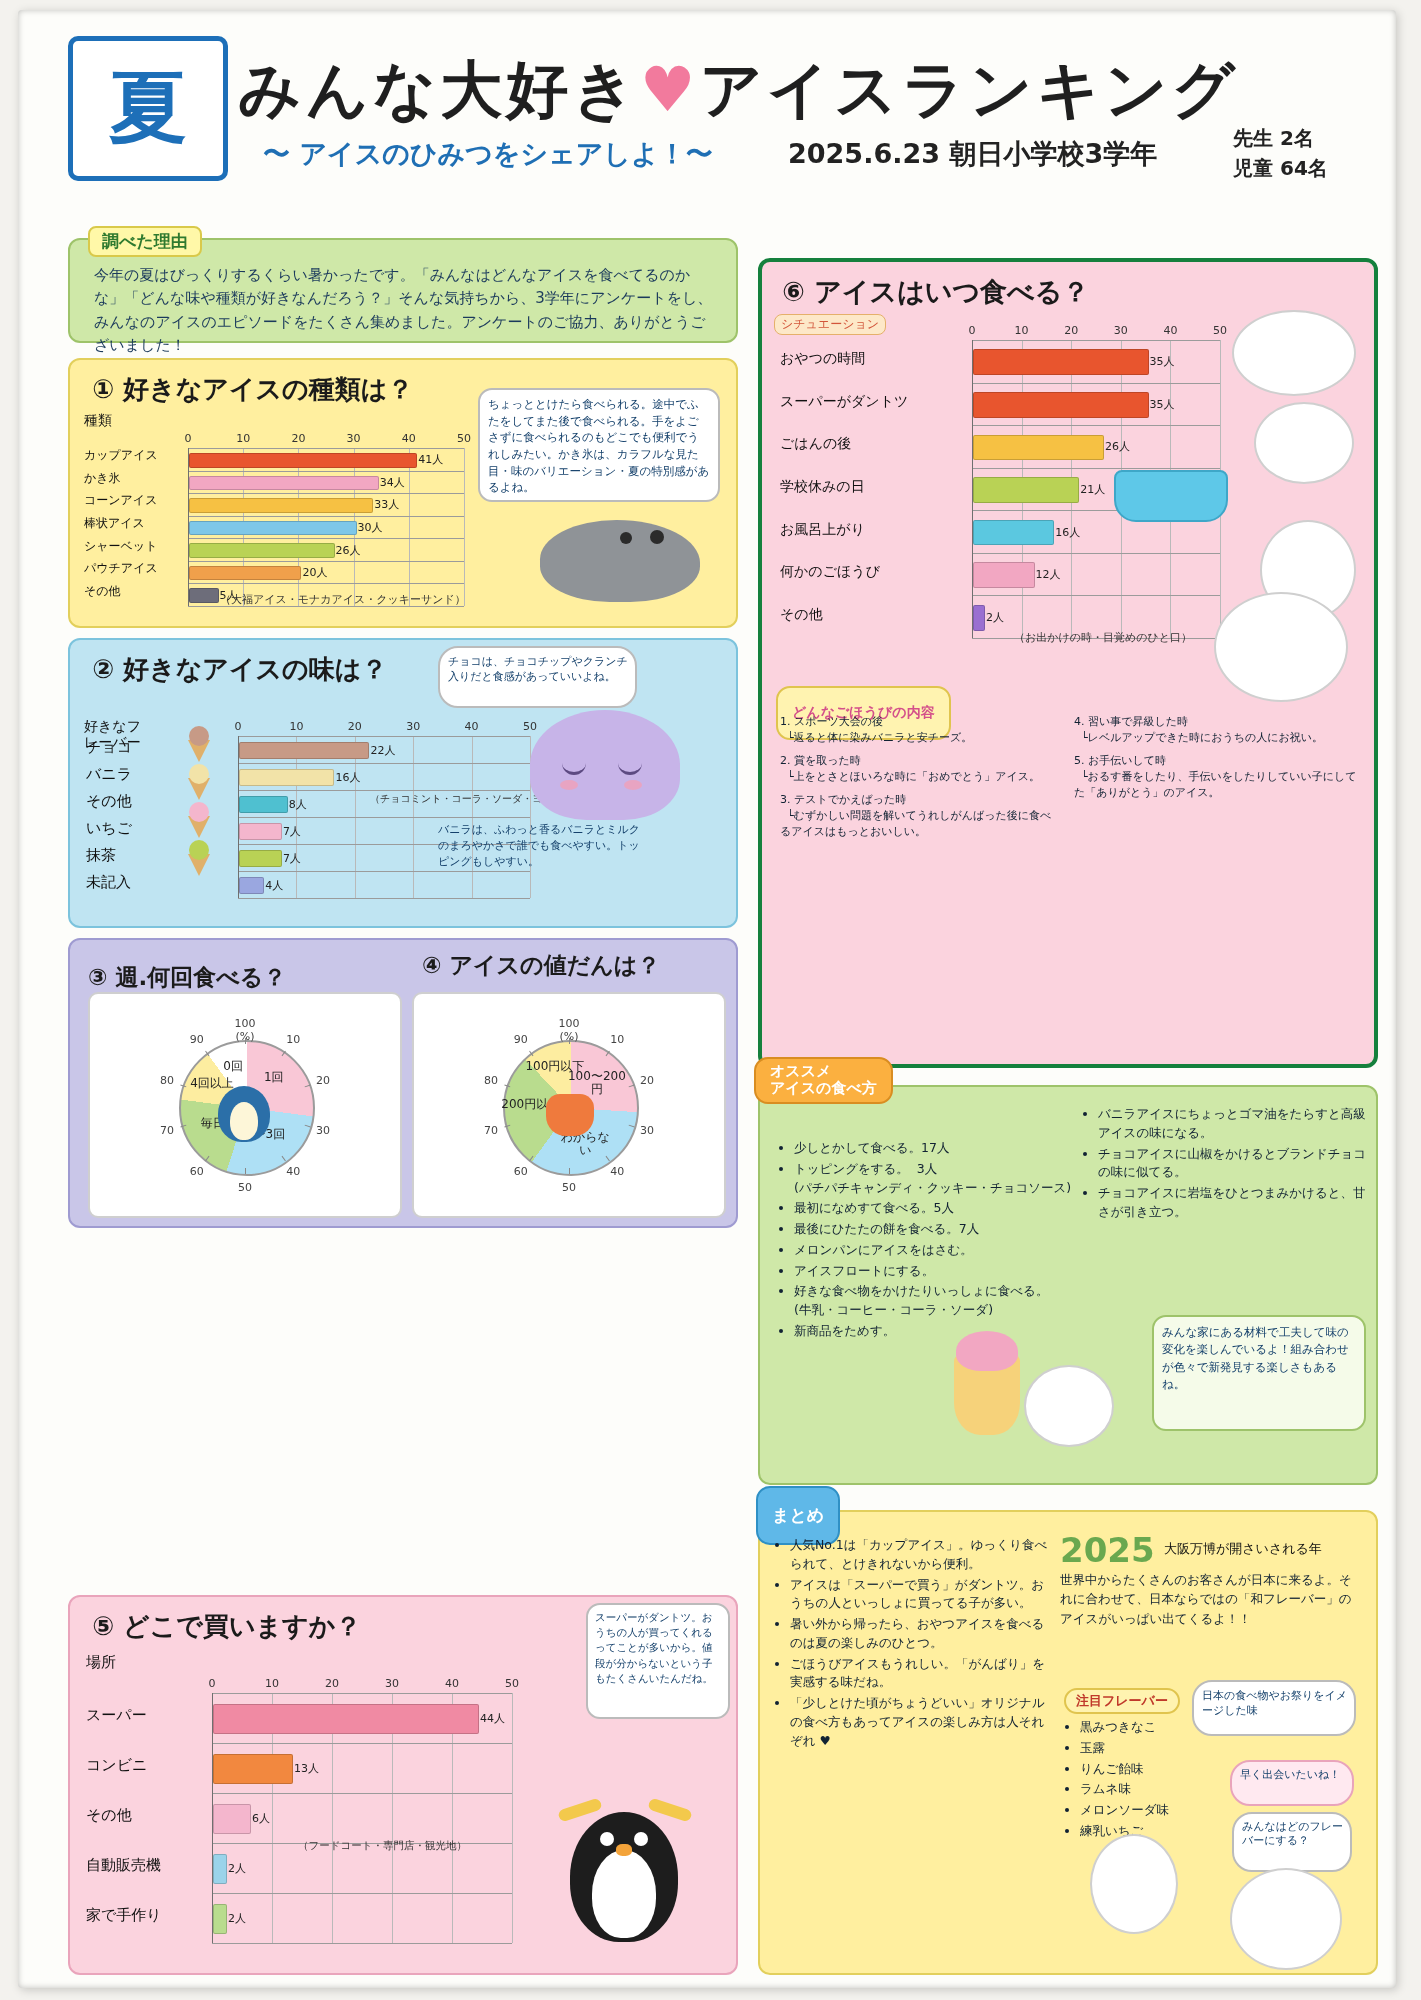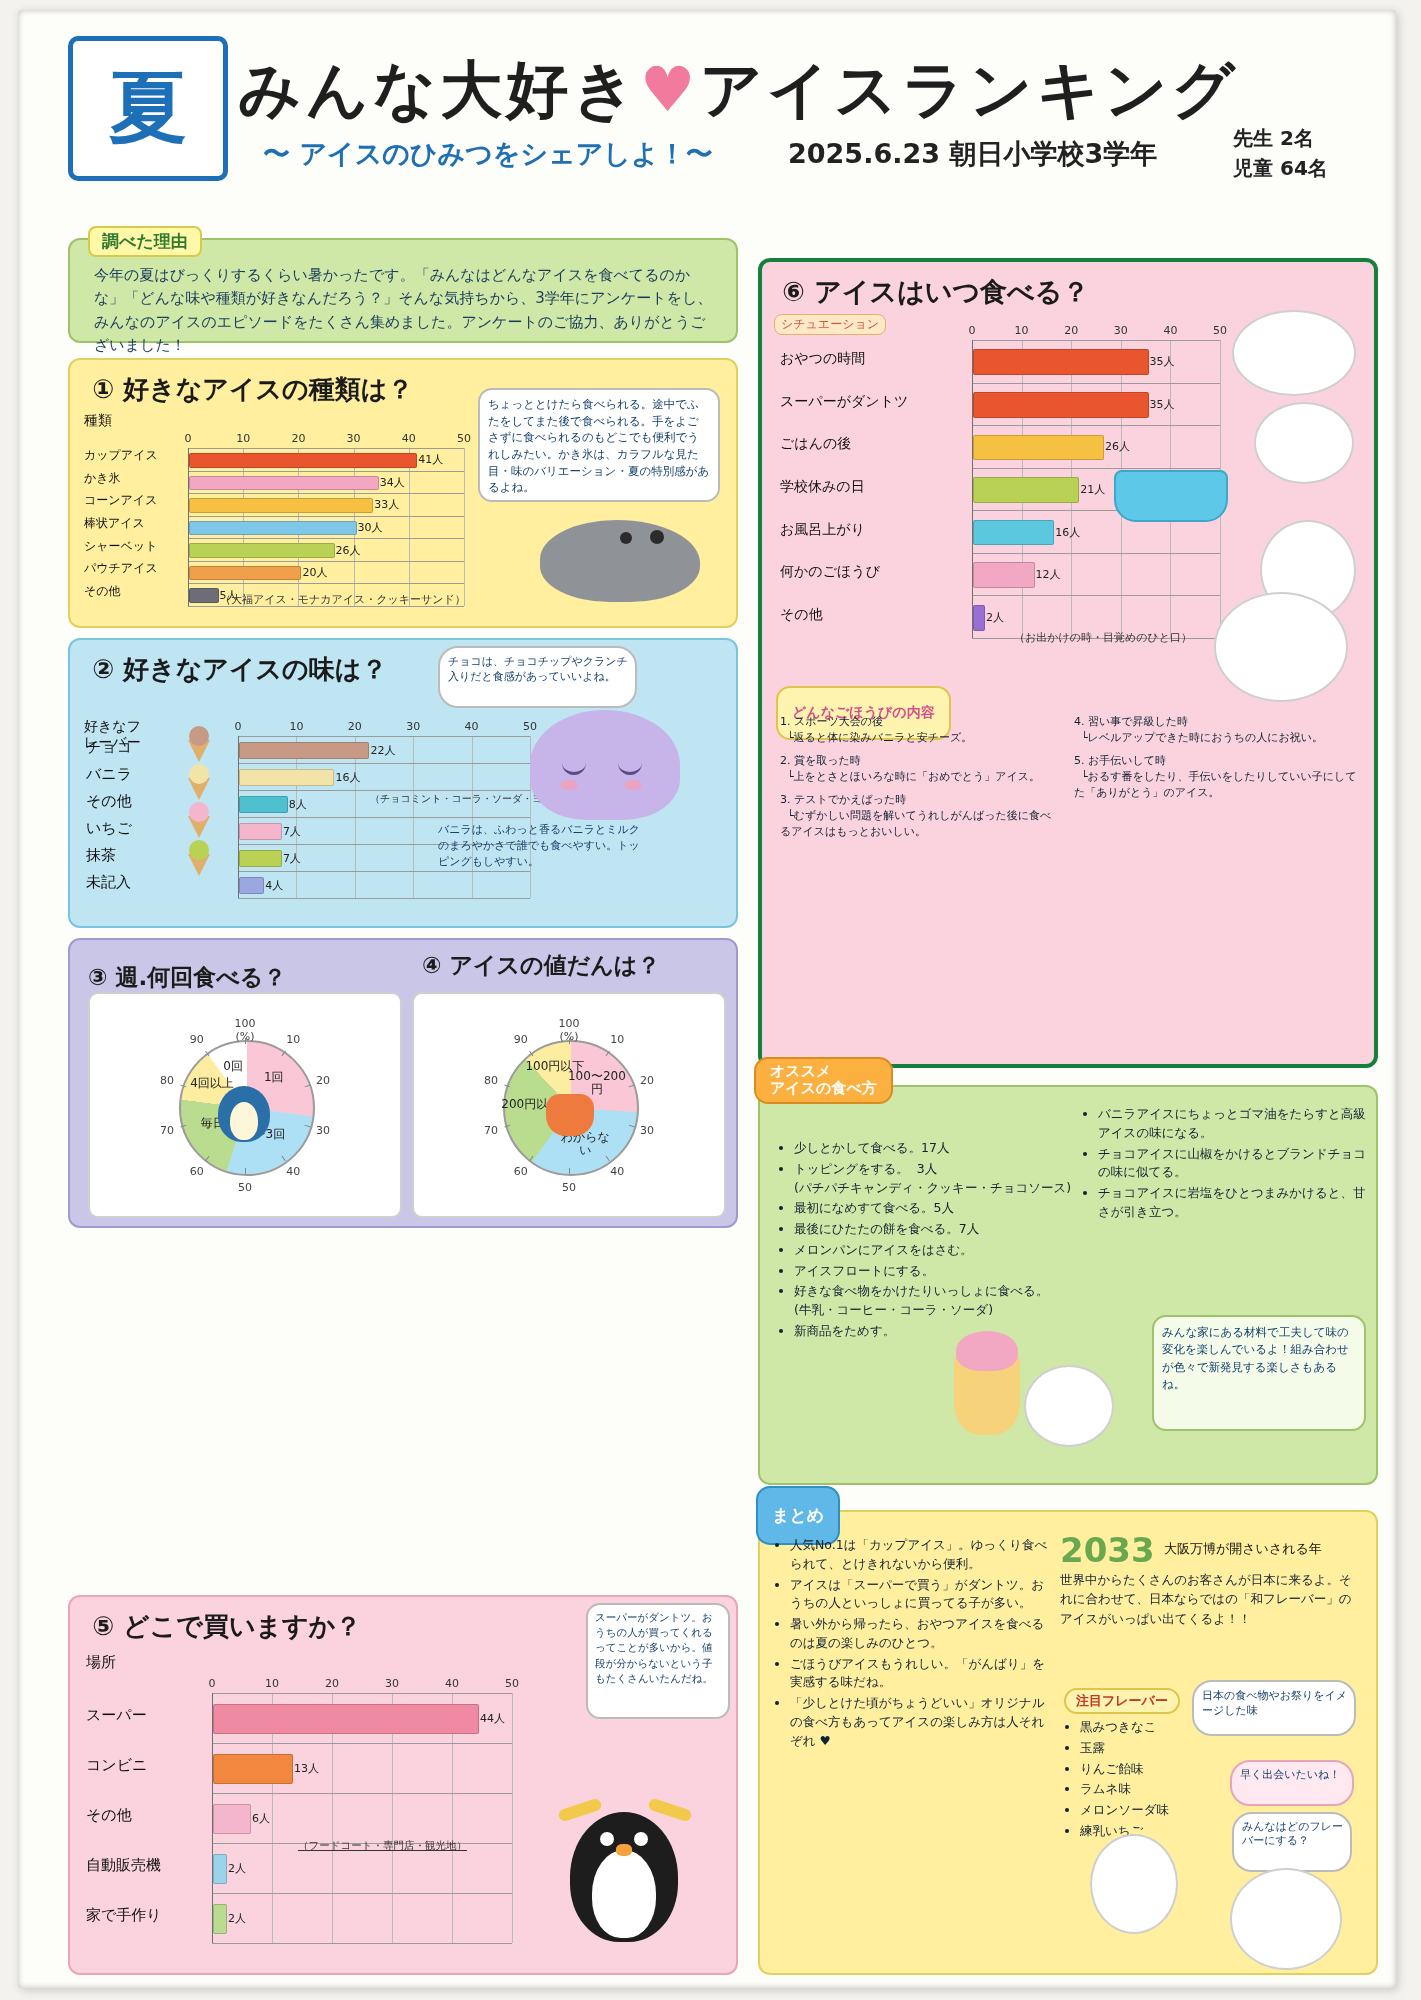--- a/index.html
+++ b/index.html
@@ -330,21 +330,21 @@
         <div class="barval" style="left: 224px; top: 164px;">13人</div>
         <div class="catlabel" style="left: 16px; top: 211px; width: 122px; font-size: 15px;">その他</div>
         <div class="bar" style="left: 143px; top: 207px; width: 36px; height: 28px; background: rgb(244, 182, 205);"></div>
         <div class="barval" style="left: 182px; top: 214px;">6人</div>
         <div class="catlabel" style="left: 16px; top: 261px; width: 122px; font-size: 15px;">自動販売機</div>
         <div class="bar" style="left: 143px; top: 257px; width: 12px; height: 28px; background: rgb(155, 211, 234);"></div>
         <div class="barval" style="left: 158px; top: 264px;">2人</div>
         <div class="catlabel" style="left: 16px; top: 311px; width: 122px; font-size: 15px;">家で手作り</div>
         <div class="bar" style="left: 143px; top: 307px; width: 12px; height: 28px; background: rgb(185, 220, 142);"></div>
         <div class="barval" style="left: 158px; top: 314px;">2人</div>
-        <div class="note" style="left: 228px; top: 242px; font-size: 10.5px; text-decoration: underline;">（フードコート・専門店・観光地）</div>
+        <div class="note" style="left: 228px; top: 242px; font-size: 10.5px;">（フードコート・専門店・観光地）</div>
       </div>
     <div class="bubble" style="left:516px;top:6px;width:140px;height:112px;">
       <div class="txt" style="position:absolute;left:7px;top:5px;width:126px;font-size:10.5px;line-height:1.45;color:#14406b;">スーパーがダントツ。おうちの人が買ってくれるってことが多いから。値段が分からないという子もたくさんいたんだね。</div>
     </div>
     <div style="position:absolute;left:460px;top:175px;width:190px;height:190px;">
       <div style="position:absolute;left:40px;top:40px;width:108px;height:130px;background:#1d1d1d;border-radius:50% 50% 45% 45%;"></div>
       <div style="position:absolute;left:62px;top:78px;width:64px;height:88px;background:#fff;border-radius:50% 50% 45% 45%;"></div>
       <div style="position:absolute;left:70px;top:60px;width:14px;height:14px;background:#fff;border-radius:50%;"></div>
       <div style="position:absolute;left:104px;top:60px;width:14px;height:14px;background:#fff;border-radius:50%;"></div>
       <div style="position:absolute;left:86px;top:72px;width:16px;height:12px;background:#f3a33a;border-radius:40%;"></div>
@@ -458,21 +458,21 @@
   <div class="panel" id="matome">
     <div class="tagpill" style="left:-4px;top:-26px;background:#5fb8e8;border:2px solid #2f90c5;color:#fff;font-size:17px;">まとめ</div>
     <ul class="hl" id="matPts" style="position:absolute;left:14px;top:24px;width:265px;">
         <li class="txt">人気No.1は「カップアイス」。ゆっくり食べられて、とけきれないから便利。</li>
         <li class="txt">アイスは「スーパーで買う」がダントツ。おうちの人といっしょに買ってる子が多い。</li>
         <li class="txt">暑い外から帰ったら、おやつアイスを食べるのは夏の楽しみのひとつ。</li>
         <li class="txt">ごほうびアイスもうれしい。「がんばり」を実感する味だね。</li>
         <li class="txt">「少しとけた頃がちょうどいい」オリジナルの食べ方もあってアイスの楽しみ方は人それぞれ ♥</li>
       </ul>
 
-    <div style="position:absolute;left:300px;top:18px;font-size:34px;font-weight:bold;color:#6aa84f;">2033</div>
+    <div style="position:absolute;left:300px;top:18px;font-size:34px;font-weight:bold;color:#6aa84f;">2025</div>
     <div style="position:absolute;left:404px;top:28px;font-size:13px;color:#111;">大阪万博が開さいされる年</div>
     <div class="txt" style="position:absolute;left:300px;top:58px;width:300px;font-size:12.5px;line-height:1.55;color:#123;">世界中からたくさんのお客さんが日本に来るよ。それに合わせて、日本ならではの「和フレーバー」のアイスがいっぱい出てくるよ！！</div>
 
     <div class="tagpill" style="left:304px;top:176px;background:#fff3b0;border:2px solid #e0c44e;color:#c0392b;font-size:13px;padding:2px 10px;">注目フレーバー</div>
     <ul class="hl" id="matFlav" style="position:absolute;left:304px;top:206px;width:170px;">
         <li class="txt">黒みつきなこ</li>
         <li class="txt">玉露</li>
         <li class="txt">りんご飴味</li>
         <li class="txt">ラムネ味</li>
         <li class="txt">メロンソーダ味</li>

